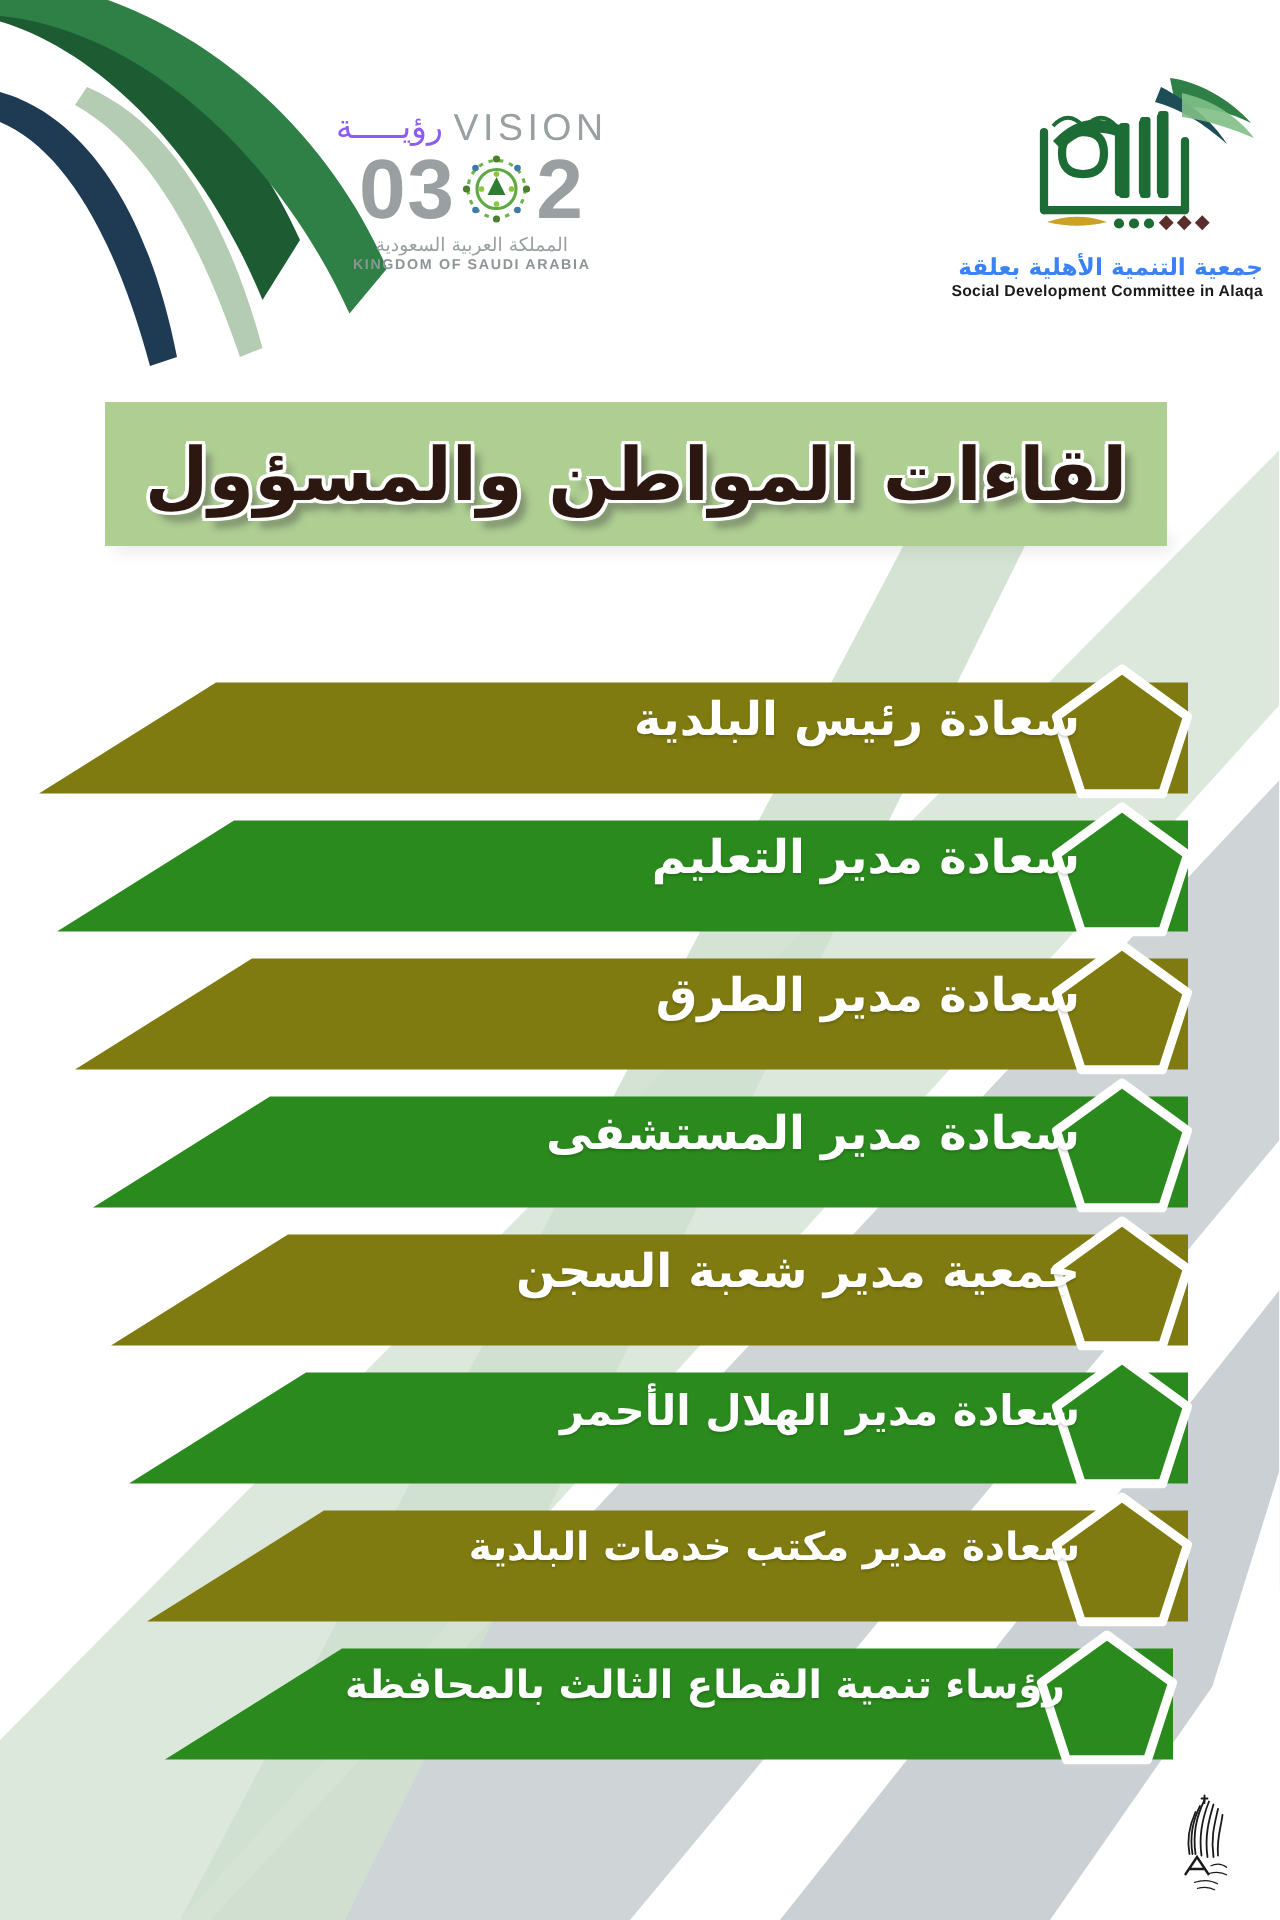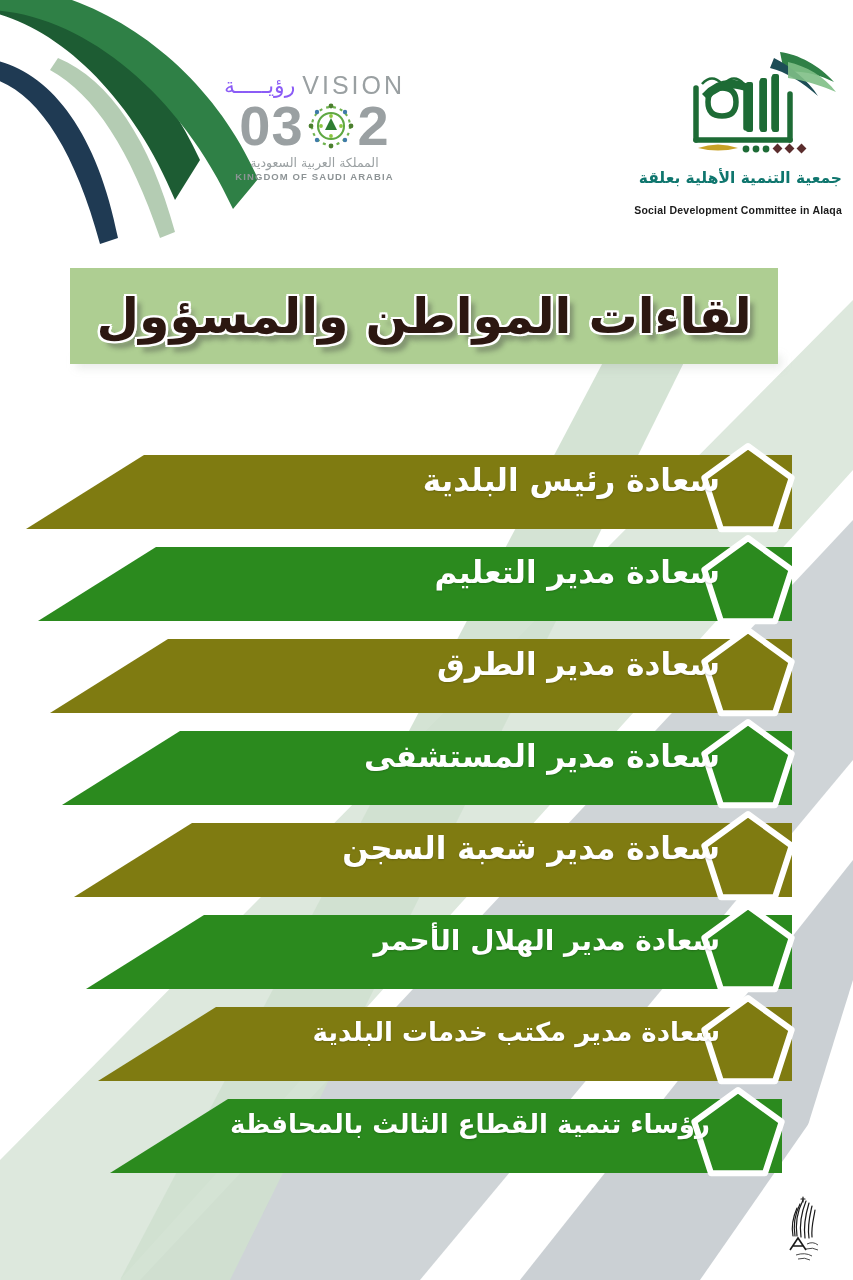--- a/index.html
+++ b/index.html
@@ -71,28 +71,28 @@
 
   .logo-assoc{
     position:absolute;
     left:662px;top:48px;
     width:180px;height:165px;
     z-index:4;
     text-align:center;
   }
   .assoc-mark{width:180px;height:120px;display:block;}
   .assoc-ar{
-    font-size:15.5px;font-weight:700;color:#0f766e;
+    font-size:15.5px;font-weight:700;color:#3b82f6;
     margin-top:1px;letter-spacing:0px;
     font-family:"DejaVu Sans",sans-serif;
     white-space:nowrap;
   }
   .assoc-en{
     font-size:10.5px;font-weight:700;color:#1b1b1b;
-    margin-top:17px;letter-spacing:0.2px;
+    margin-top:1px;letter-spacing:0.2px;
     font-family:"Liberation Sans",sans-serif;
     white-space:nowrap;
   }
 
   
   #title-band{
     position:absolute;
     left:70px;top:268px;
     width:708px;height:96px;
     background:#aece92;
@@ -290,21 +290,21 @@
           <polygon points="118,0 742,0 742,74 0,74" fill="#7f7b11"></polygon>
           <polygon points="698.0,-9.0 741.7,22.8 725.0,74.2 671.0,74.2 654.3,22.8" fill="#7f7b11" stroke="#ffffff" stroke-width="6" stroke-linejoin="round"></polygon>
         </svg>
         <div class="row-label" style="left: 118px; width: 552px; justify-content: flex-start;">سعادة مدير الطرق</div>
       </div>
       <div class="row" style="left: 74px; top: 811px; width: 778px;">
         <svg class="row-svg" width="778" height="98" viewBox="0 -12 778 98">
           <polygon points="118,0 718,0 718,74 0,74" fill="#7f7b11"></polygon>
           <polygon points="674.0,-9.0 717.7,22.8 701.0,74.2 647.0,74.2 630.3,22.8" fill="#7f7b11" stroke="#ffffff" stroke-width="6" stroke-linejoin="round"></polygon>
         </svg>
-        <div class="row-label" style="left: 118px; width: 528px; justify-content: flex-start;">سعادة مدير شعبة السجن</div>
+        <div class="row-label" style="left: 118px; width: 528px; justify-content: flex-start;">جمعية مدير شعبة السجن</div>
       </div>
       <div class="row" style="left: 86px; top: 903px; width: 766px;">
         <svg class="row-svg" width="766" height="98" viewBox="0 -12 766 98">
           <polygon points="118,0 706,0 706,74 0,74" fill="#2b8a1e"></polygon>
           <polygon points="662.0,-9.0 705.7,22.8 689.0,74.2 635.0,74.2 618.3,22.8" fill="#2b8a1e" stroke="#ffffff" stroke-width="6" stroke-linejoin="round"></polygon>
         </svg>
         <div class="row-label" style="left: 118px; width: 516px; justify-content: flex-start; font-size: 28px;">سعادة مدير الهلال الأحمر</div>
       </div>
       <div class="row" style="left: 98px; top: 995px; width: 754px;">
         <svg class="row-svg" width="754" height="98" viewBox="0 -12 754 98">

